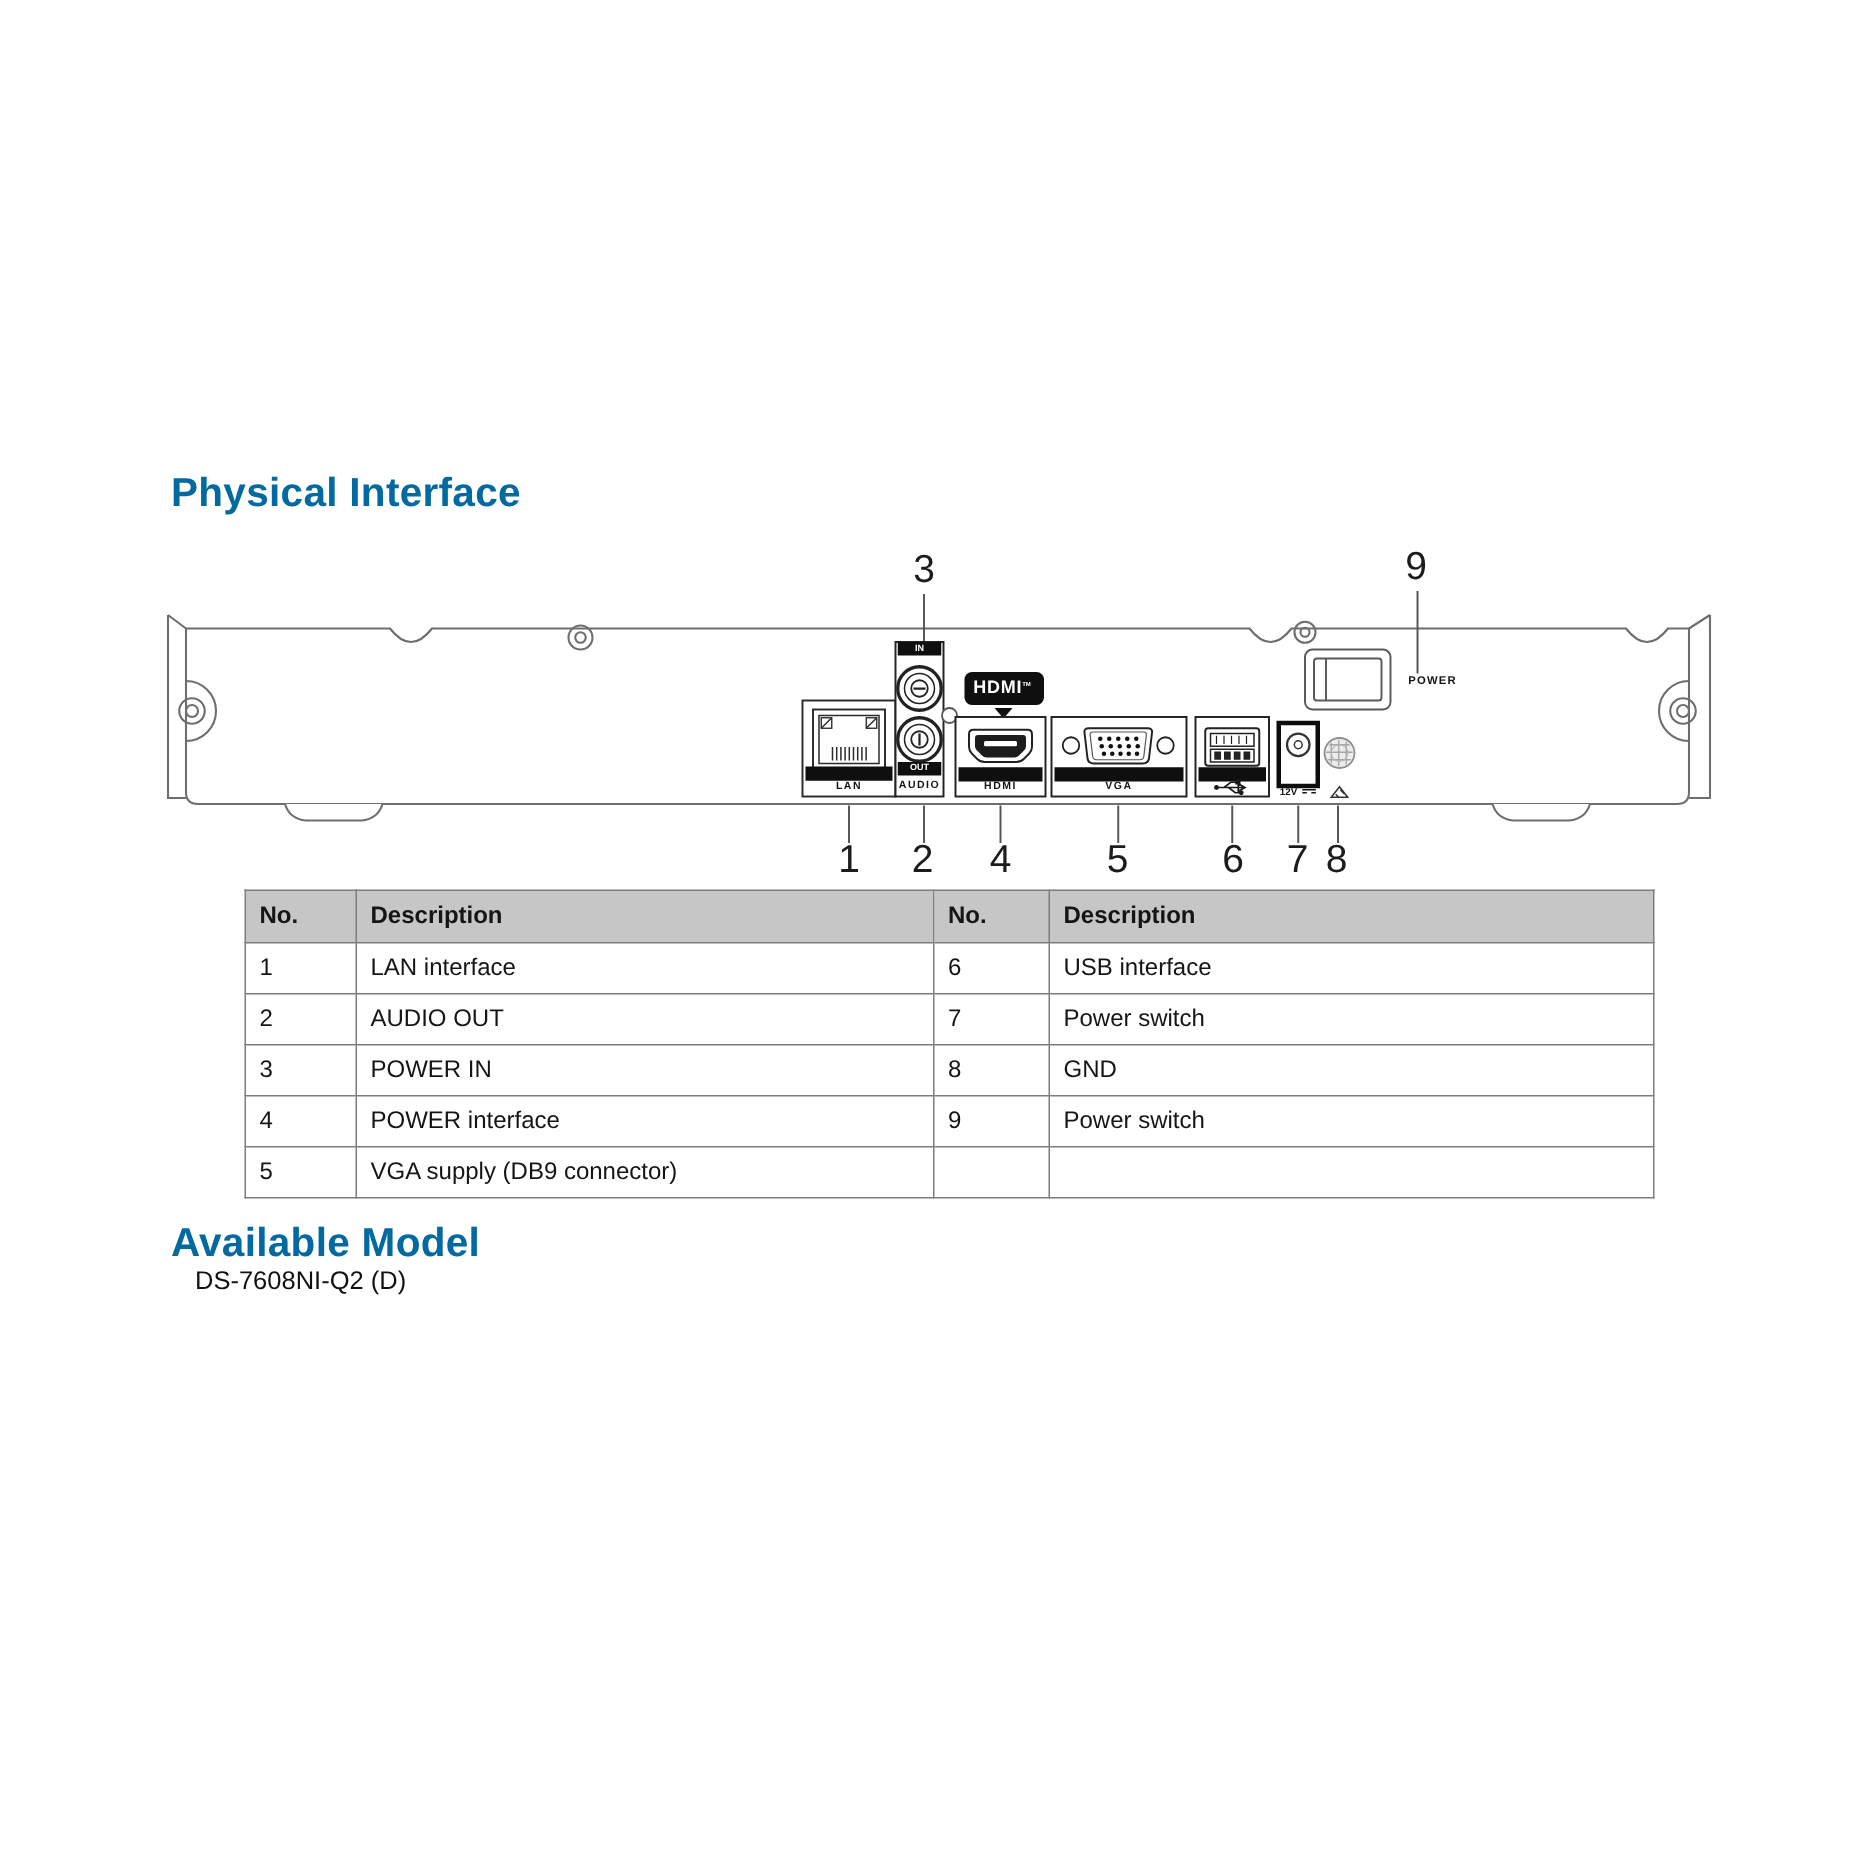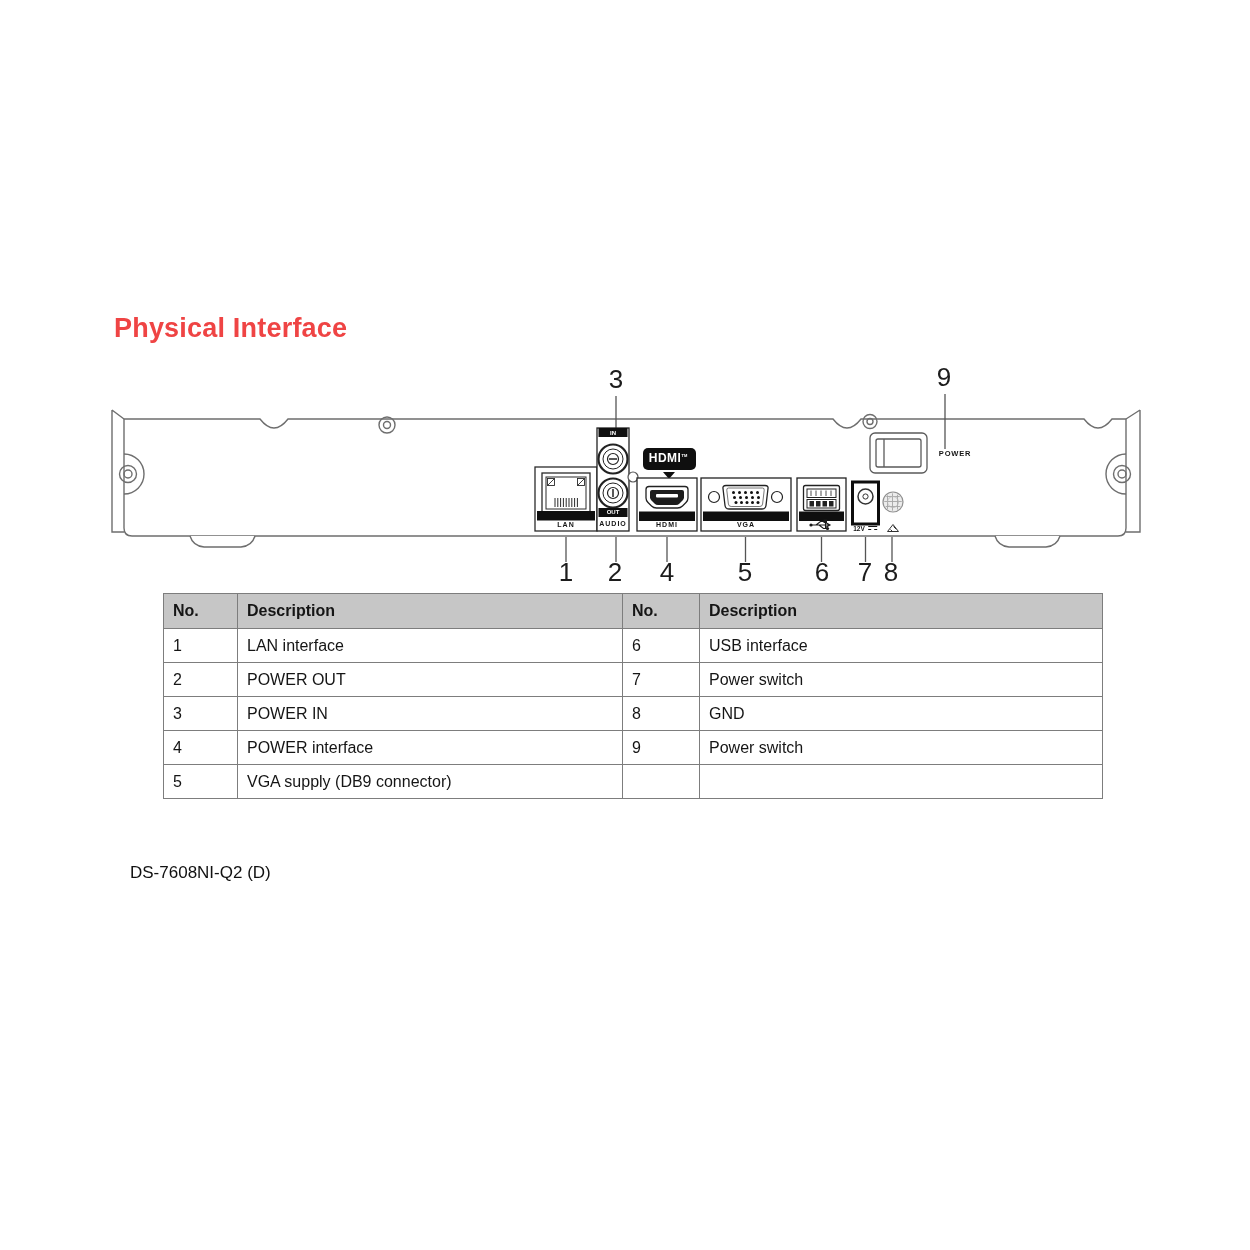--- a/index.html
+++ b/index.html
@@ -1,21 +1,21 @@
 <!DOCTYPE html>
 <html><head>
 <meta charset="utf-8">
 <style>
   html,body { margin:0; padding:0; background:#ffffff; }
   .page {
     position:relative; width:1250px; height:1250px; background:#fff;
     font-family:"Liberation Sans", sans-serif; color:#000; overflow:hidden;
   }
   .section-title {
-    position:absolute; margin:0; font-size:27px; font-weight:700; color:#ef4444;
+    position:absolute; margin:0; font-size:27px; font-weight:700; color:#0369a1;
     letter-spacing:0.2px;
   }
   .diagram-svg { position:absolute; left:100px; top:365px; }
   .callout {
     position:absolute; transform:translateX(-50%); font-size:26px; color:#1c1c1c;
     line-height:1;
   }
   .port-label {
     position:absolute; transform:translateX(-50%); font-weight:700; color:#141414;
     white-space:nowrap; line-height:1;
@@ -245,21 +245,21 @@
     </thead>
     <tbody>
       <tr>
         <td>1</td>
         <td>LAN interface</td>
         <td>6</td>
         <td>USB interface</td>
       </tr>
       <tr>
         <td>2</td>
-        <td>POWER OUT</td>
+        <td>AUDIO OUT</td>
         <td>7</td>
         <td>Power switch</td>
       </tr>
       <tr>
         <td>3</td>
         <td>POWER IN</td>
         <td>8</td>
         <td>GND</td>
       </tr>
       <tr>
@@ -270,16 +270,17 @@
       </tr>
       <tr>
         <td>5</td>
         <td>VGA supply (DB9 connector)</td>
         <td></td>
         <td></td>
       </tr>
     </tbody>
   </table>
 
-
-  <div class="model-text" style="left:130px; top:863px;">DS-7608NI-Q2 (D)</div>
+  <h1 class="section-title" style="left:114px; top:813px;">Available Model</h1>
+
+  <div class="model-text" style="left:130px; top:844px;">DS-7608NI-Q2 (D)</div>
 
 </div>
 
 </body></html>

